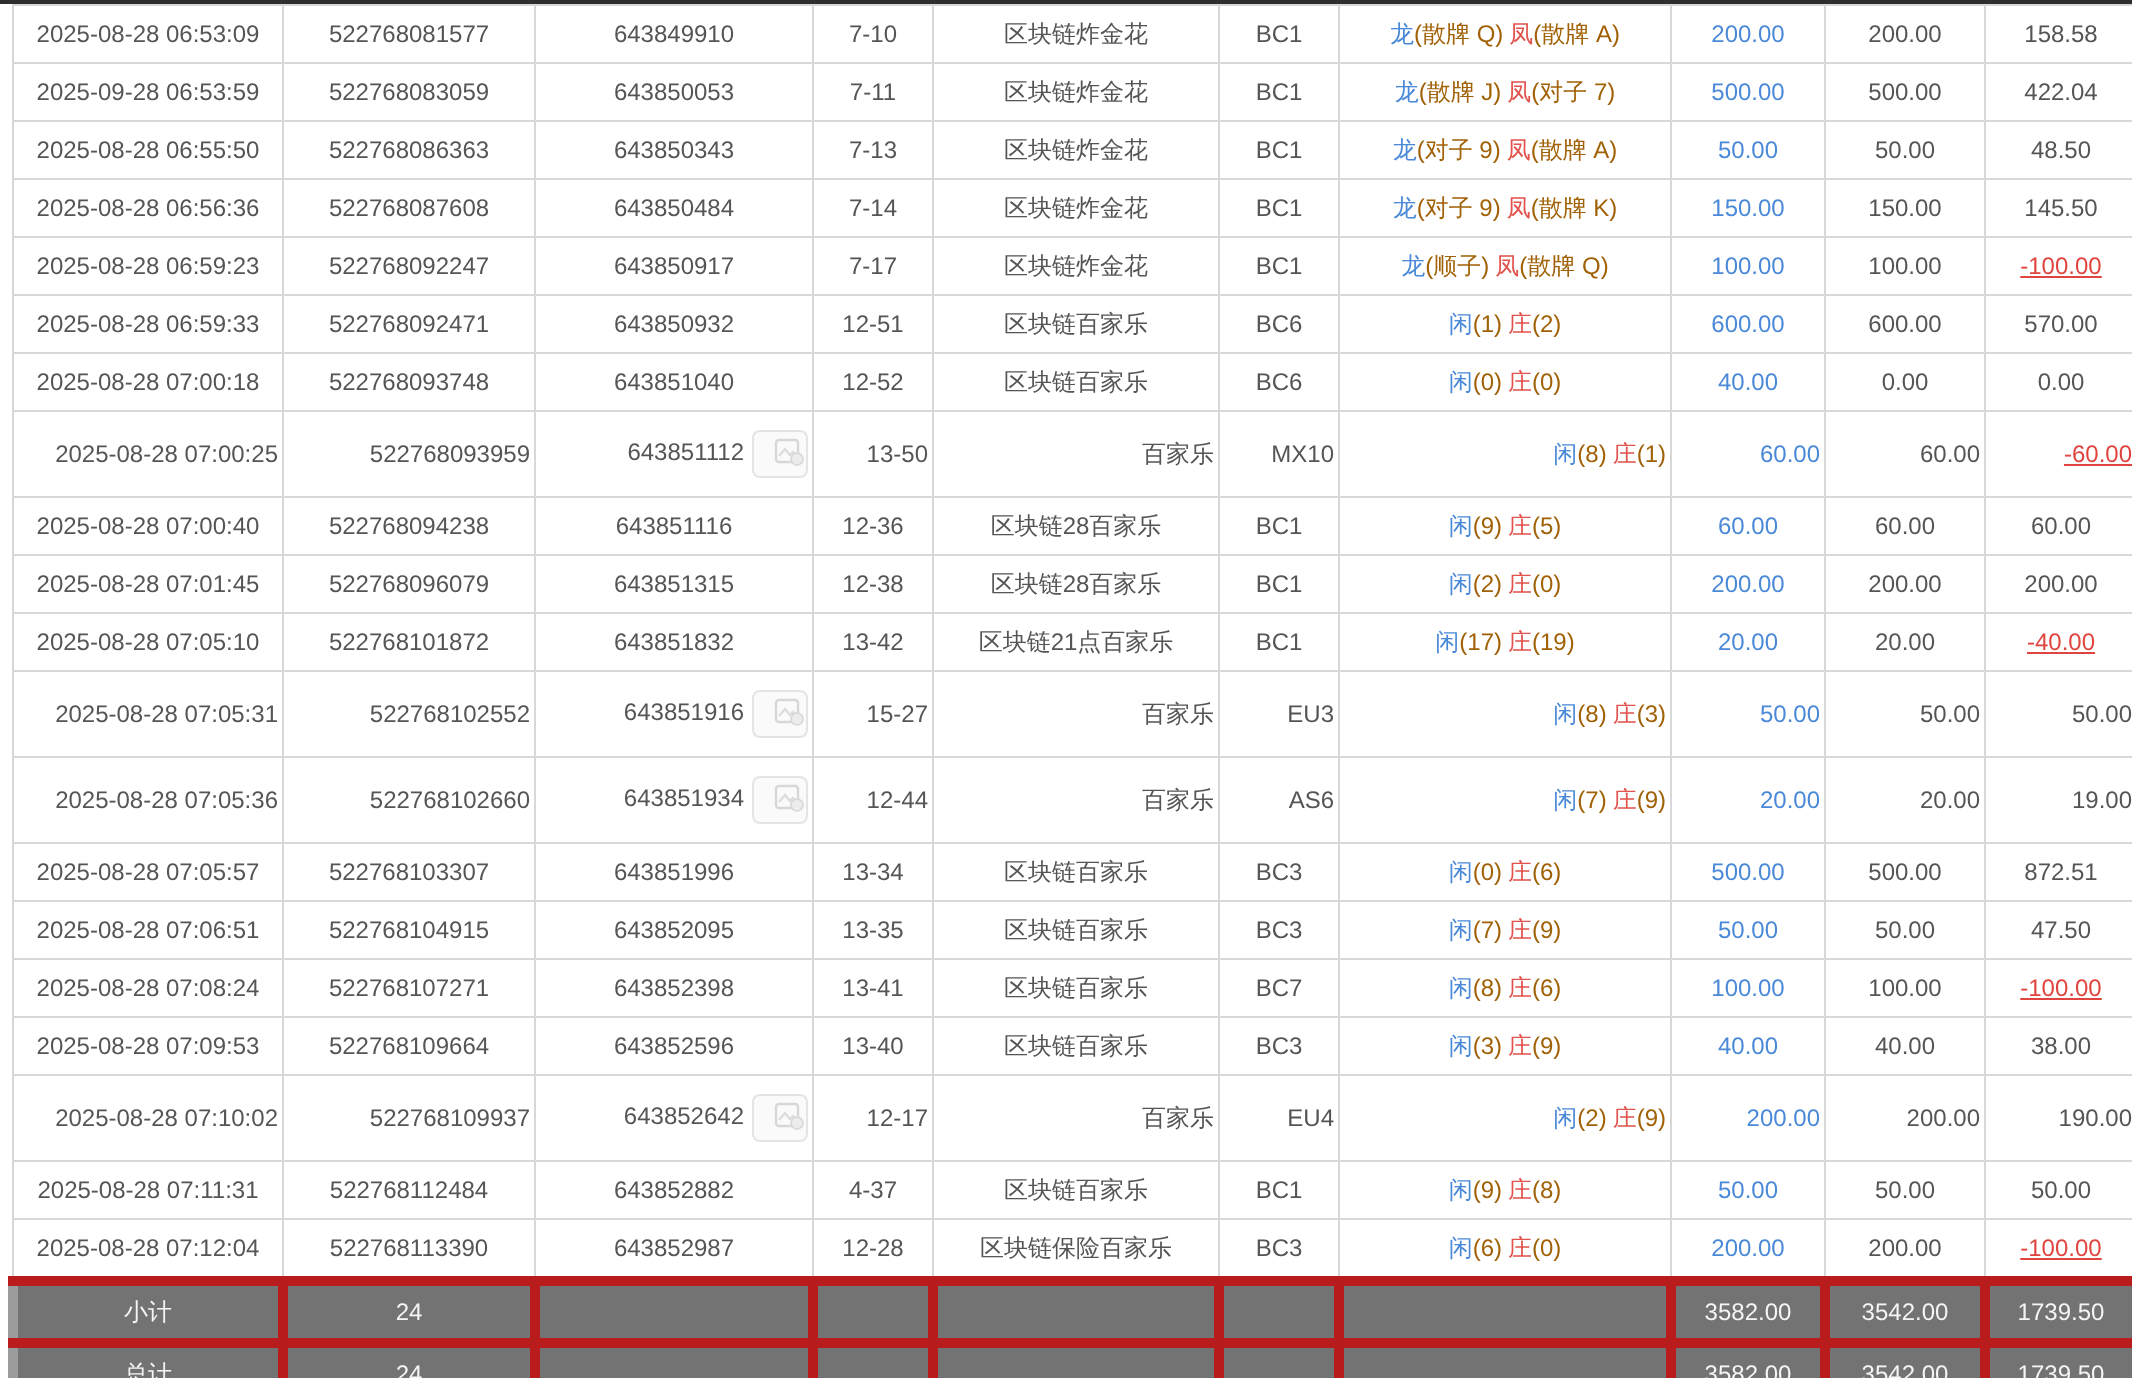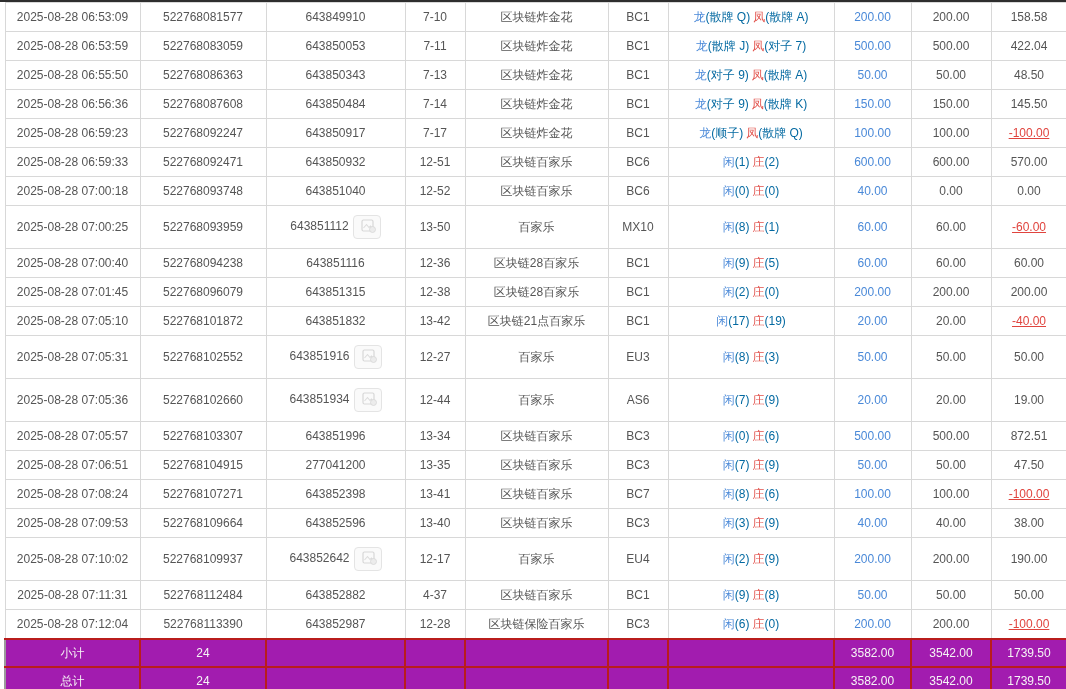--- a/index.html
+++ b/index.html
@@ -12,36 +12,36 @@
   table.records {
     border-collapse:collapse; table-layout:fixed;
     width:1062px; margin-left:4px;
   }
   td {
     border:1px solid #d8d8d8;
     text-align:center; vertical-align:middle;
     height:28px; padding:0 2px;
     overflow:hidden; white-space:nowrap;
   }
-  tr.tall td { height:42px; }
+  tr.tall td { height:42px;text-align:right; }
   .blue { color:#4a89d8; }
   .neg  { color:#e0443e;text-decoration:underline; }
   .res-blue { color:#4a89d8; }
   .res-red  { color:#e2534d; }
-  .res-detail { color:#0369a1; }
+  .res-detail { color:#a16207; }
   .gap { margin-right:3px; }
   .media-btn {
     display:inline-block; width:26px; height:22px; margin-left:4px;
     border:1px solid #e4e4e4; border-radius:4px; background:#fafafa;
     vertical-align:middle; cursor:pointer; line-height:0;
   }
   .media-btn svg { margin:3px 0 0 4px; }
   tr.footer td {
-    background:#a21caf; color:#f5f5f5;
-    border:2px solid #b91c1c; height:26px;
+    background:#737373; color:#f5f5f5;
+    border:5px solid #b91c1c; height:26px;
   }
   tr.footer td:first-child { border-left-color:#9b9b9b; }
 </style>
 </head>
 <body>
 
 <div class="page">
   <div class="top-border"></div>
   <table class="records">
     <colgroup>
@@ -63,21 +63,21 @@
           <td><span>643849910</span></td>
           <td>7-10</td>
           <td>区块链炸金花</td>
           <td>BC1</td>
           <td><span class="res-blue">龙</span><span class="res-detail gap">(散牌 Q)</span><span class="res-red">凤</span><span class="res-detail">(散牌 A)</span></td>
           <td><span class="blue">200.00</span></td>
           <td>200.00</td>
           <td>158.58</td>
         </tr>
         <tr>
-          <td>2025-08-28 06:53:59</td>
+          <td>2025-09-28 06:53:59</td>
           <td>522768083059</td>
           <td><span>643850053</span></td>
           <td>7-11</td>
           <td>区块链炸金花</td>
           <td>BC1</td>
           <td><span class="res-blue">龙</span><span class="res-detail gap">(散牌 J)</span><span class="res-red">凤</span><span class="res-detail">(对子 7)</span></td>
           <td><span class="blue">500.00</span></td>
           <td>500.00</td>
           <td>422.04</td>
         </tr>
@@ -194,21 +194,21 @@
           <td class="neg">-40.00</td>
         </tr>
         <tr class="tall">
           <td>2025-08-28 07:05:31</td>
           <td>522768102552</td>
           <td><span>643851916</span><span class="media-btn"><svg width="16" height="14" viewBox="0 0 16 14">
                 <rect x="1" y="1" width="11" height="11" rx="1.5" fill="none" stroke="#d7d7d7" stroke-width="1.2"></rect>
                 <path d="M2.5 9 L5.5 5.5 L8 8.5 L9.5 7 L11 9" fill="none" stroke="#dcdcdc" stroke-width="1.1"></path>
                 <circle cx="11.5" cy="10.5" r="3" fill="#ececec" stroke="#d7d7d7" stroke-width="0.8"></circle>
               </svg></span></td>
-          <td>12-27</td>
+          <td>15-27</td>
           <td>百家乐</td>
           <td>EU3</td>
           <td><span class="res-blue">闲</span><span class="res-detail gap">(8)</span><span class="res-red">庄</span><span class="res-detail">(3)</span></td>
           <td><span class="blue">50.00</span></td>
           <td>50.00</td>
           <td>50.00</td>
         </tr>
         <tr class="tall">
           <td>2025-08-28 07:05:36</td>
           <td>522768102660</td>
@@ -233,21 +233,21 @@
           <td>区块链百家乐</td>
           <td>BC3</td>
           <td><span class="res-blue">闲</span><span class="res-detail gap">(0)</span><span class="res-red">庄</span><span class="res-detail">(6)</span></td>
           <td><span class="blue">500.00</span></td>
           <td>500.00</td>
           <td>872.51</td>
         </tr>
         <tr>
           <td>2025-08-28 07:06:51</td>
           <td>522768104915</td>
-          <td><span>277041200</span></td>
+          <td><span>643852095</span></td>
           <td>13-35</td>
           <td>区块链百家乐</td>
           <td>BC3</td>
           <td><span class="res-blue">闲</span><span class="res-detail gap">(7)</span><span class="res-red">庄</span><span class="res-detail">(9)</span></td>
           <td><span class="blue">50.00</span></td>
           <td>50.00</td>
           <td>47.50</td>
         </tr>
         <tr>
           <td>2025-08-28 07:08:24</td>

